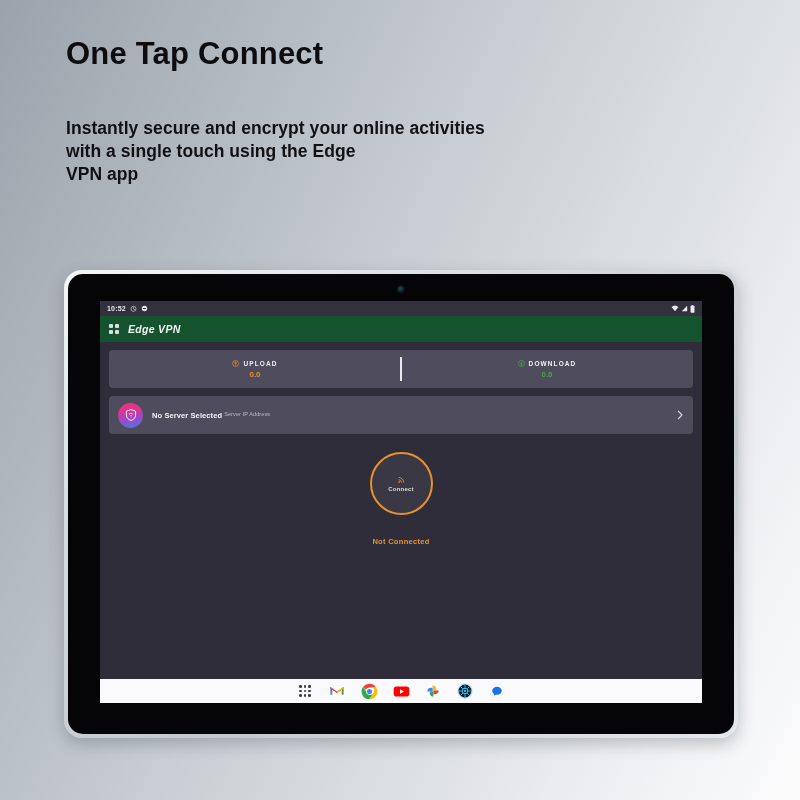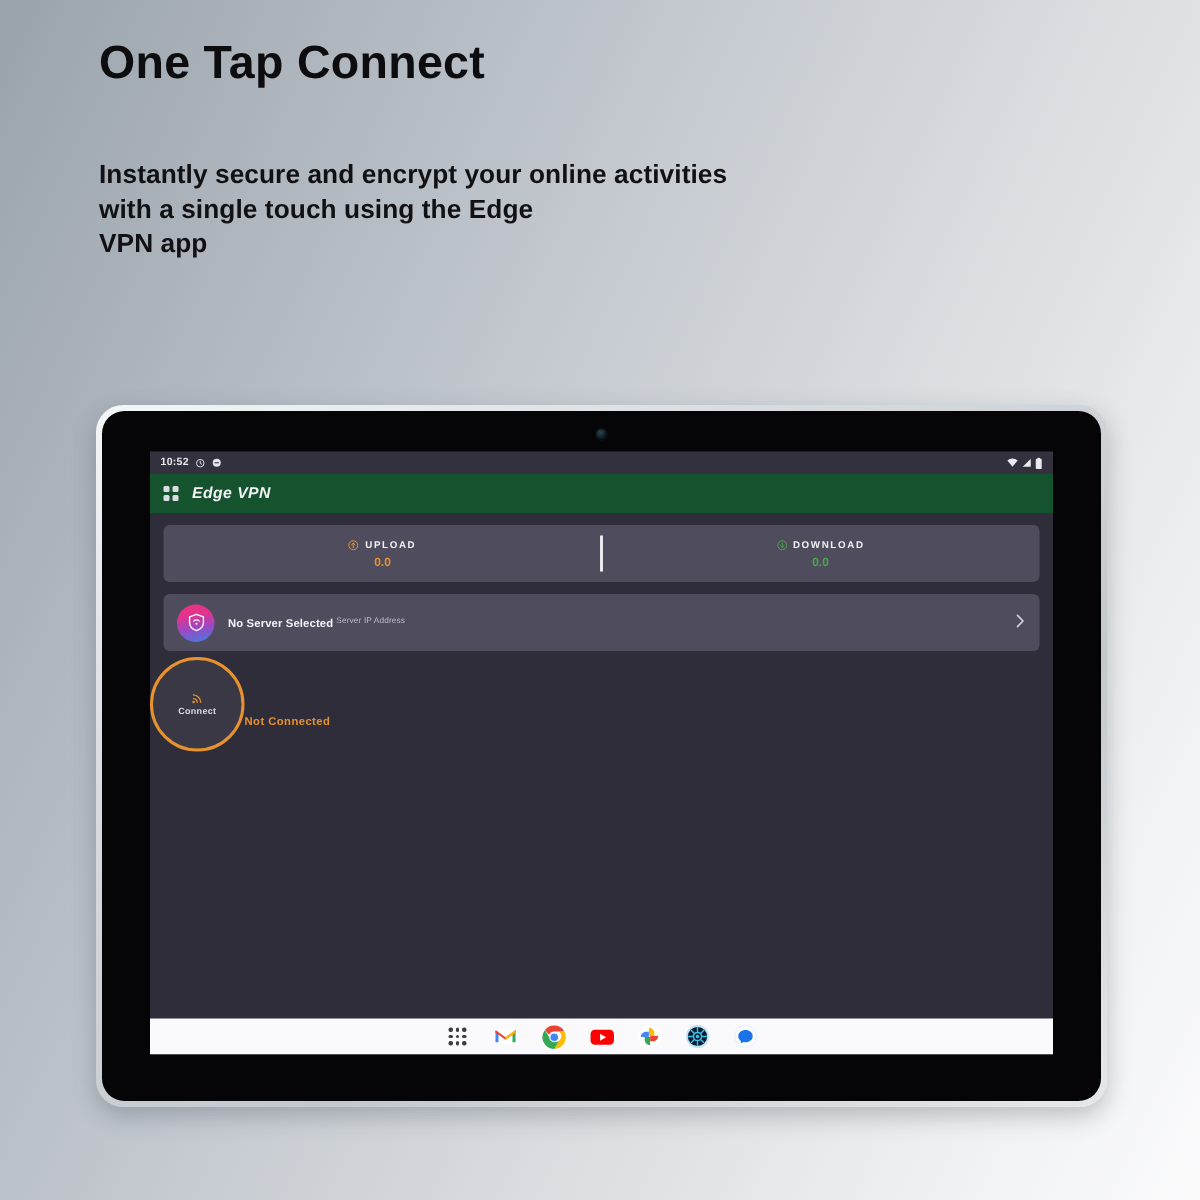--- a/index.html
+++ b/index.html
@@ -7,21 +7,21 @@
     width: 800px; height: 800px;
     font-family: "Liberation Sans", sans-serif;
     overflow: hidden;
   }
   body {
     background: linear-gradient(115deg, #9aa3ac 0%, #adb4bc 18%, #c6cbd1 42%, #dfe2e5 68%, #f2f3f5 88%, #fbfbfc 100%);
     position: relative;
   }
 
   
-  .promo { position: absolute; left: 66px; top: 24px; width: 640px; }
+  .promo { position: absolute; left: 66px; top: 36px; width: 640px; }
   .promo-title {
     font-size: 31px; font-weight: bold; color: #0d0d0f;
     letter-spacing: 0.2px; line-height: 1.15;
   }
   .promo-sub {
     margin-top: 45px;
     font-size: 17.5px; font-weight: bold; color: #111114;
     line-height: 1.33; letter-spacing: 0.05px; white-space: pre-line;
   }
 
@@ -109,22 +109,22 @@
     background: linear-gradient(170deg, #f0347e 0%, #e0338e 30%, #9b49c4 62%, #3f7fe0 100%);
     display: flex; align-items: center; justify-content: center;
   }
   .server-text { display: flex; flex-direction: row; gap: 2px; }
   .server-title { font-size: 7.5px; font-weight: bold; color: #f4f4f8; letter-spacing: .1px; }
   .server-sub { font-size: 5.5px; color: #bdbbc8; letter-spacing: .1px; }
   .chevron { margin-left: auto; color: #d6d5de; }
 
   
   .connect-wrap {
-    position: absolute; left: 0; right: 0; top: 96px;
-    display: flex; flex-direction: row; align-items: center;
+    position: absolute; left: 0; right: 0; top: 110px;
+    display: flex; flex-direction: column; align-items: center;
   }
   .connect-btn {
     width: 63px; height: 63px; border-radius: 50%;
     border: 2.5px solid #e8922e;
     background: #3b3846;
     display: flex; flex-direction: column; align-items: center; justify-content: center;
     gap: 2px; cursor: pointer;
   }
   .connect-label { font-size: 6px; font-weight: bold; color: #ddd9e2; letter-spacing: .2px; }
   .status-text {

